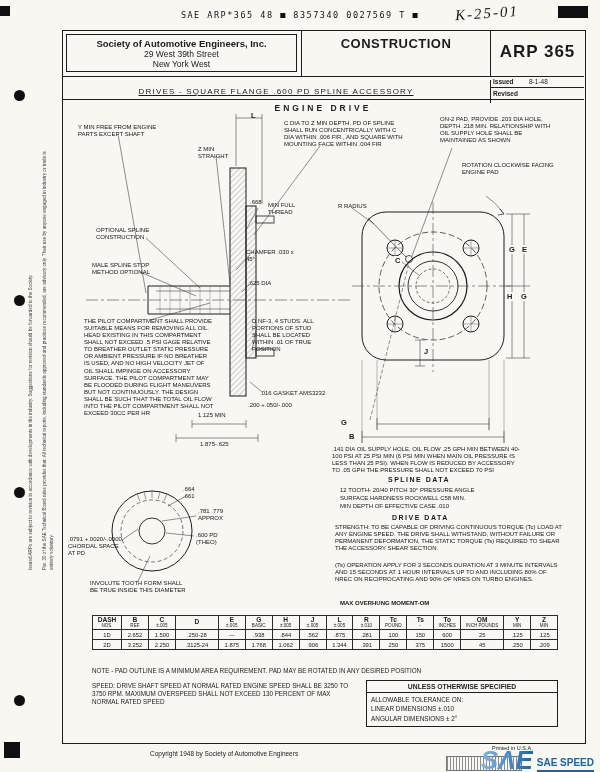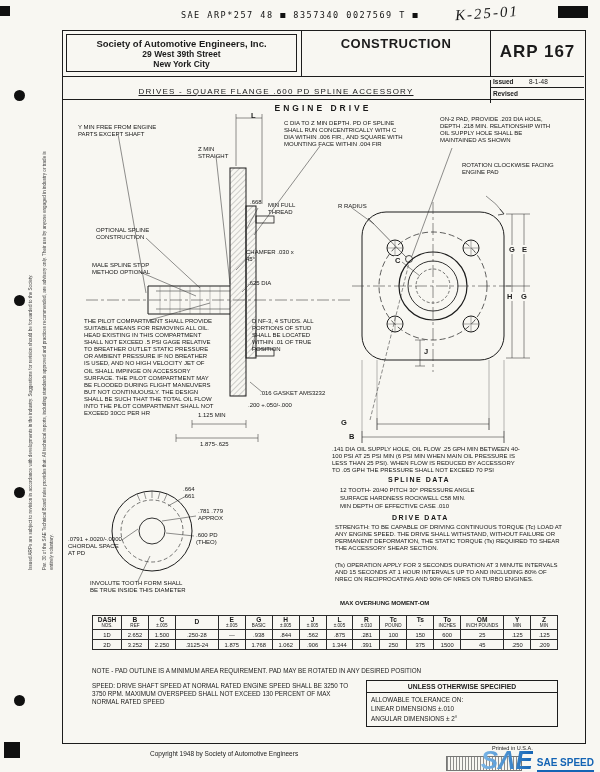--- a/index.html
+++ b/index.html
@@ -14,21 +14,21 @@
   .handwrite{position:absolute;left:455px;top:5px;font-family:"Liberation Serif",serif;
              font-style:italic;font-size:15px;transform:rotate(-4deg);color:#1a1a1a;letter-spacing:2px;}
   
   .frame{position:absolute;left:62px;top:30px;width:522px;height:712px;border:1.6px solid #1d1d1d;}
   .hdr-row1{position:absolute;left:62px;top:30px;width:522px;height:46px;border-bottom:1.4px solid #1d1d1d;}
   .hdr-cell{position:absolute;top:0;height:100%;box-sizing:border-box;}
   .hc1{left:0;width:240px;border-right:1.4px solid #1d1d1d;padding-left:8px;}
   .org-box{position:absolute;left:4px;top:4px;right:4px;bottom:4px;border:1.2px solid #1d1d1d;
            text-align:center;padding-top:3px;box-sizing:border-box;}
   .org-name{font-weight:bold;font-size:9.5px;}
-  .org-addr{font-weight:bold;font-size:8.5px;}
+  .org-addr{font-weight:normal;font-size:8.5px;}
   .hc2{left:240px;width:188px;text-align:center;padding-top:6px;}
   .doc-type1{font-weight:bold;font-size:13px;letter-spacing:.5px;}
   .doc-type2{font-weight:bold;font-size:12.5px;letter-spacing:.2px;border-bottom:2px solid #1d1d1d;display:inline-block;padding-bottom:1px;}
   .hc3{left:428px;width:94px;border-left:1.4px solid #1d1d1d;text-align:center;padding-top:12px;
        font-weight:bold;font-size:17px;letter-spacing:1px;}
   .hdr-row2{position:absolute;left:62px;top:76px;width:522px;height:23px;border-bottom:1.4px solid #1d1d1d;}
   .title-cell{position:absolute;left:0;top:4px;width:428px;height:100%;border-right:1.4px solid #1d1d1d;
               display:flex;align-items:center;justify-content:center;font-size:8px;letter-spacing:1.2px;text-decoration:underline;}
   .issue-cell{position:absolute;left:428px;top:0;width:94px;height:100%;font-size:6.5px;}
   .issue-row{height:50%;display:flex;align-items:center;box-sizing:border-box;padding-left:3px;}
@@ -80,39 +80,39 @@
 <div class="page">
 
   <div class="corner" style="left:0;top:6px;width:10px;height:10px;"></div>
   <div class="corner" style="left:558px;top:6px;width:30px;height:12px;"></div>
   <div class="corner" style="left:4px;top:742px;width:16px;height:16px;"></div>
   <div class="hole" style="top:90px;"></div>
   <div class="hole" style="top:295px;"></div>
   <div class="hole" style="top:487px;"></div>
   <div class="hole" style="top:695px;"></div>
 
-  <div class="scanline">SAE ARP*257 48 ■ 8357340 0027569 T ■</div>
+  <div class="scanline">SAE ARP*365 48 ■ 8357340 0027569 T ■</div>
   <div class="handwrite">K-25-01</div>
 
   <div class="vtext" style="left:28px;top:150px;">Issued ARPs are subject to revision in accordance with developments in the industry. Suggestions for revision should be forwarded to the Society.</div>
   <div class="vtext" style="left:42px;top:150px;">Par. 30 of the SAE Technical Board rules provides that: All technical reports, including standards approved and practices recommended, are advisory only. Their use by anyone engaged in industry or trade is entirely voluntary.</div>
 
   <div class="frame"></div>
   <div class="hdr-row1">
     <div class="hdr-cell hc1">
       <div class="org-box">
         <div class="org-name">Society of Automotive Engineers, Inc.</div>
         <div class="org-addr">29 West 39th Street</div>
-        <div class="org-addr">New York City</div>
+        <div class="org-addr">New York West</div>
       </div>
     </div>
     <div class="hdr-cell hc2">
       <div class="doc-type1">CONSTRUCTION</div>
     </div>
-    <div class="hdr-cell hc3">ARP 167</div>
+    <div class="hdr-cell hc3">ARP 365</div>
   </div>
   <div class="hdr-row2">
     <div class="title-cell">DRIVES - SQUARE FLANGE .600 PD SPLINE ACCESSORY</div>
     <div class="issue-cell">
       <div class="issue-row top">
         <span class="issue-lbl">Issued</span>
         <span>8-1-48</span>
       </div>
       <div class="issue-row">
         <span class="issue-lbl">Revised</span>

